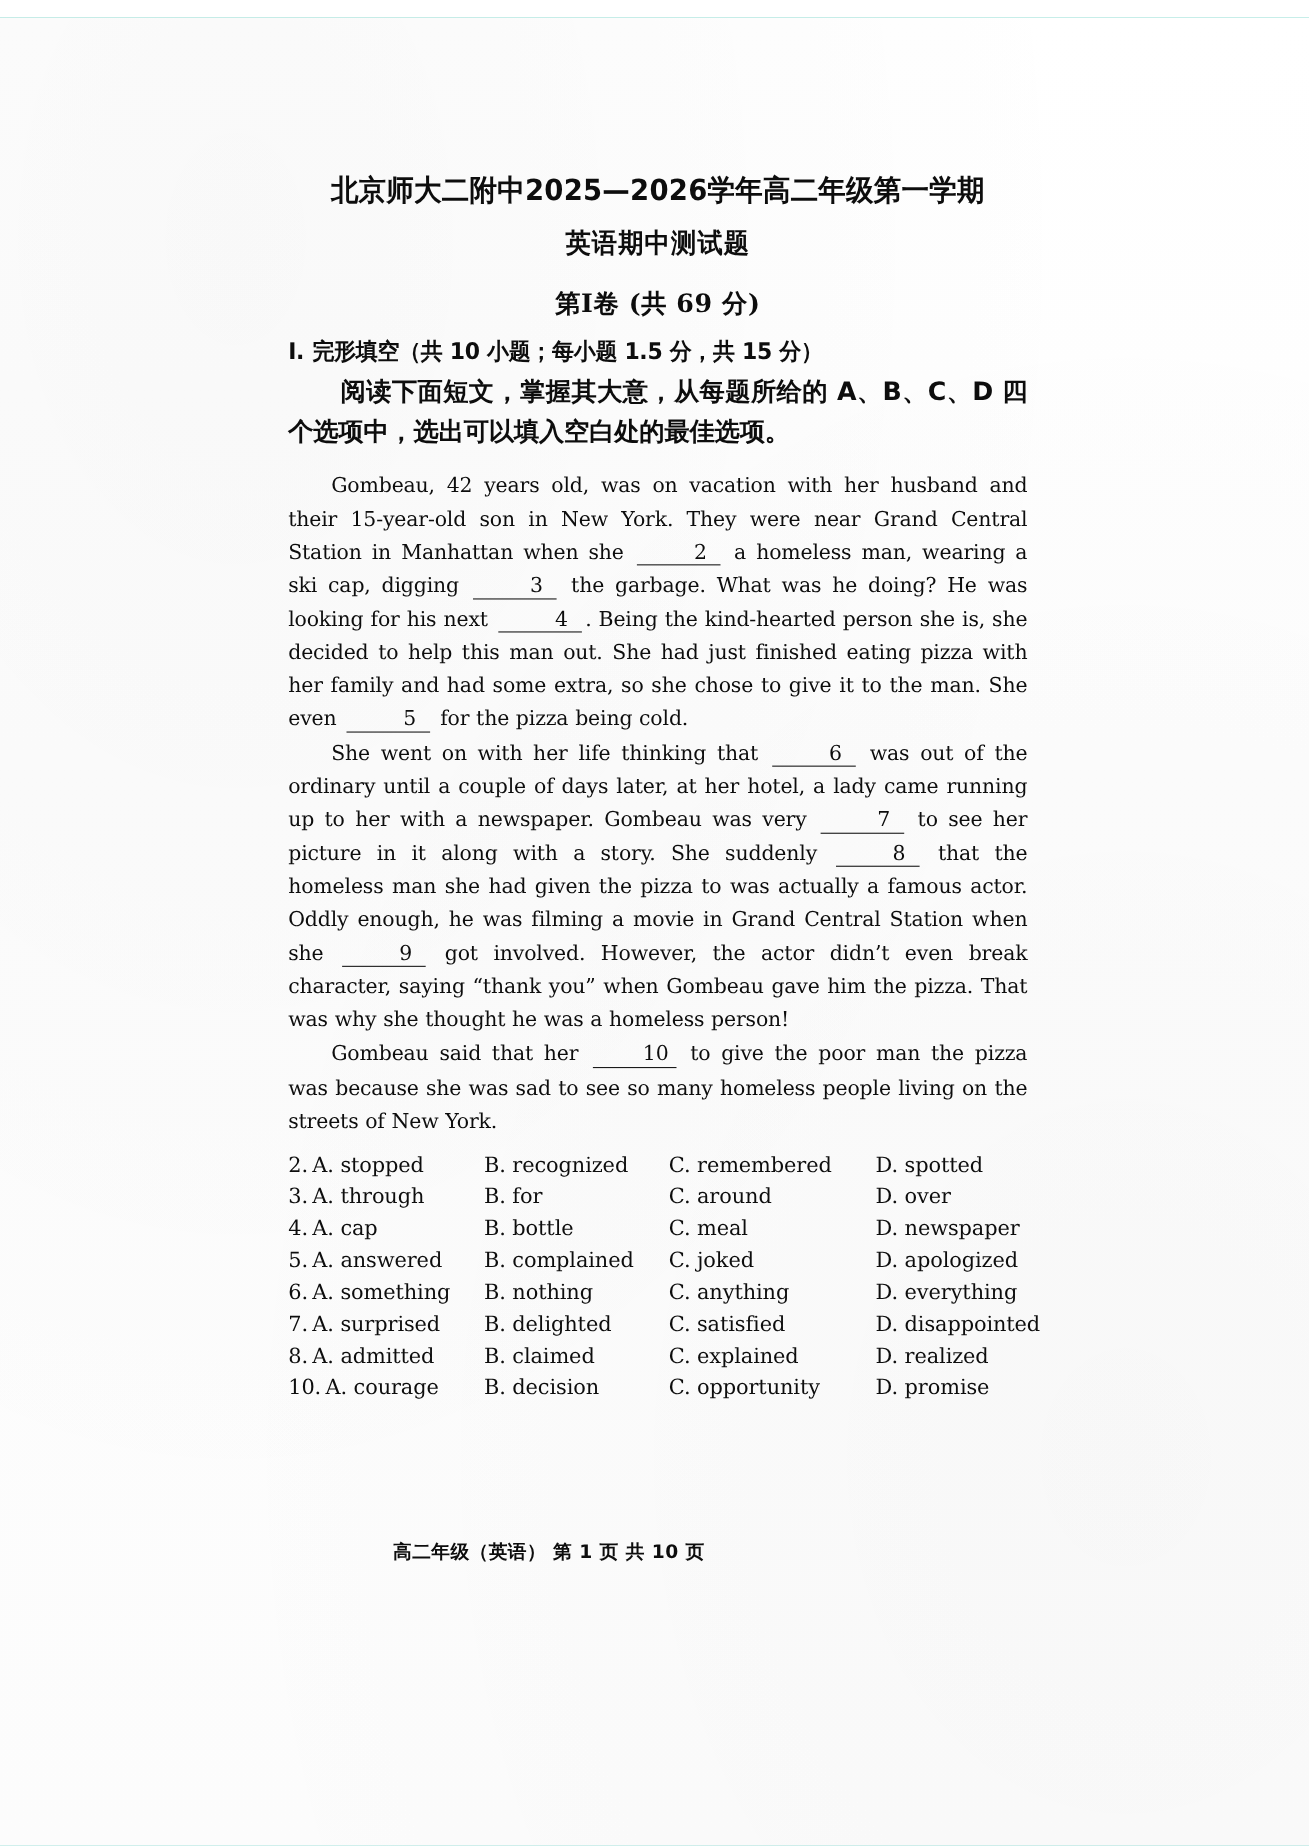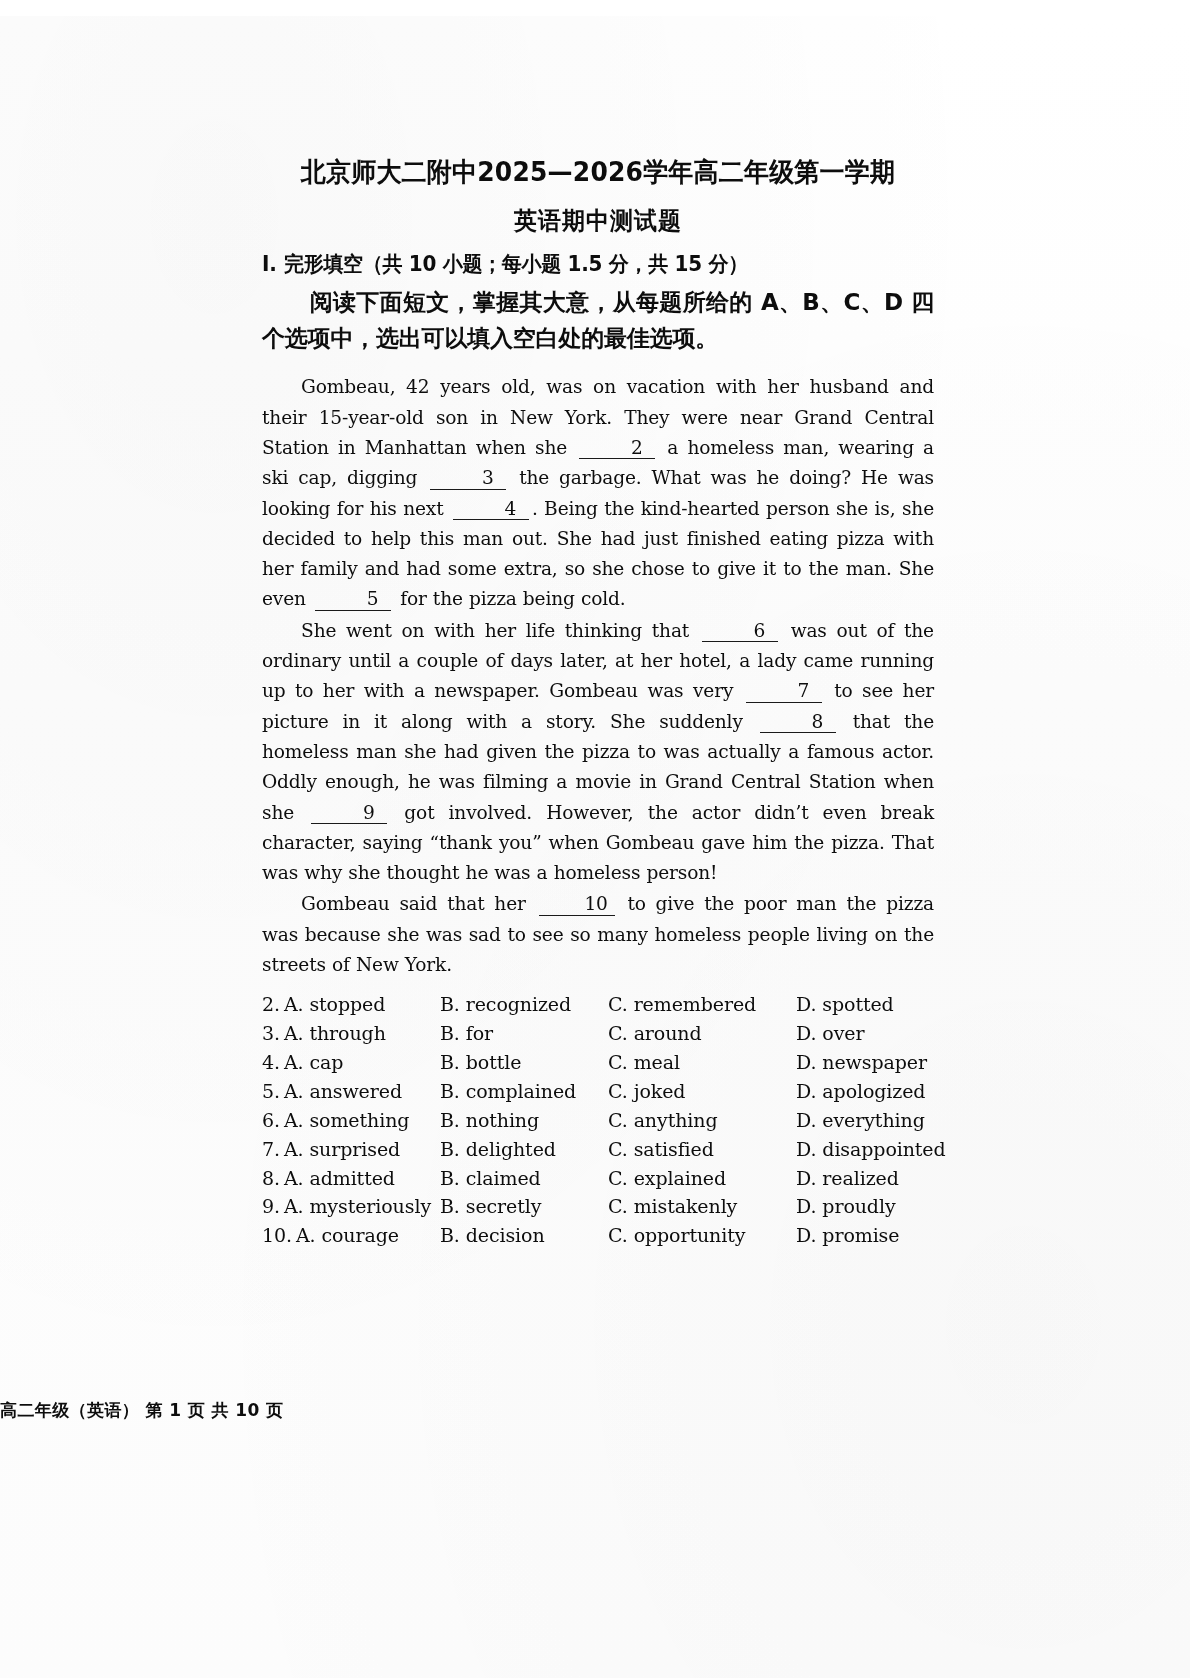--- a/index.html
+++ b/index.html
@@ -146,39 +146,40 @@
   .opt-row .cell {
     white-space: nowrap;
   }
 
   
   .footer {
     position: absolute;
     left: 0;
     top: 1383px;
     width: 998px;
-    text-align: left;
+    text-align: center;
     font-family: "DejaVu Sans", "Liberation Sans", sans-serif;
     font-weight: bold;
     font-size: 17px;
     letter-spacing: 0.4px;
   }
 </style>
 </head>
 <body>
 
 <div class="page">
   <div class="paper-noise"></div>
 
   <div class="content">
 
     <h1 class="doc-title">北京师大二附中2025—2026学年高二年级第一学期</h1>
     <h2 class="doc-subtitle">英语期中测试题</h2>
 
 
+    <div class="volume-title">第Ⅰ卷 (共 69 分)</div>
 
     <div class="section-heading">
       <span class="sec-num">I.</span><span>完形填空（共 10 小题；每小题 1.5 分，共 15 分）</span>
     </div>
 
     <p class="cn-instruction">
       <span class="indent"></span><span>阅读下面短文，掌握其大意，从每题所给的 A、B、C、D 四个选项中，选</span><span>出可以填入空白处的最佳选项。</span>
     </p>
 
     <div class="passage">
@@ -252,26 +253,20 @@
           <span class="cell">C. satisfied</span>
           <span class="cell">D. disappointed</span>
         </div>
         <div class="opt-row">
           <span class="num"><span class="num">8.</span><span style="margin-left: 4px;">A. admitted</span></span>
           <span class="cell">B. claimed</span>
           <span class="cell">C. explained</span>
           <span class="cell">D. realized</span>
         </div>
         <div class="opt-row">
-          <span class="num"><span class="num">9.</span><span style="margin-left: 4px;">A. mysteriously</span></span>
-          <span class="cell">B. secretly</span>
-          <span class="cell">C. mistakenly</span>
-          <span class="cell">D. proudly</span>
-        </div>
-        <div class="opt-row">
           <span class="num"><span class="num">10.</span><span style="margin-left: 4px;">A. courage</span></span>
           <span class="cell">B. decision</span>
           <span class="cell">C. opportunity</span>
           <span class="cell">D. promise</span>
         </div>
       </div>
 
   </div>
 
   <div class="footer">高二年级（英语） 第 1 页 共 10 页</div>

